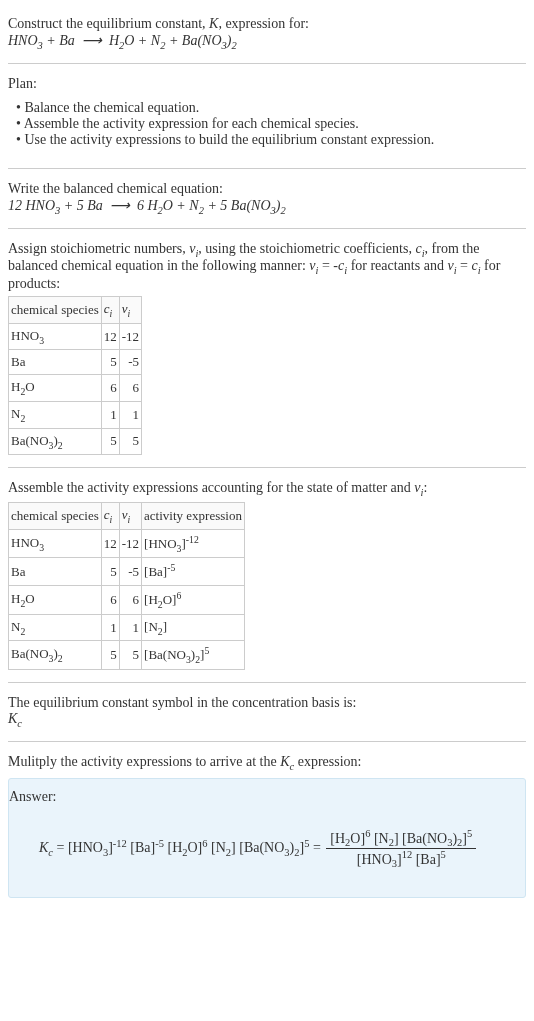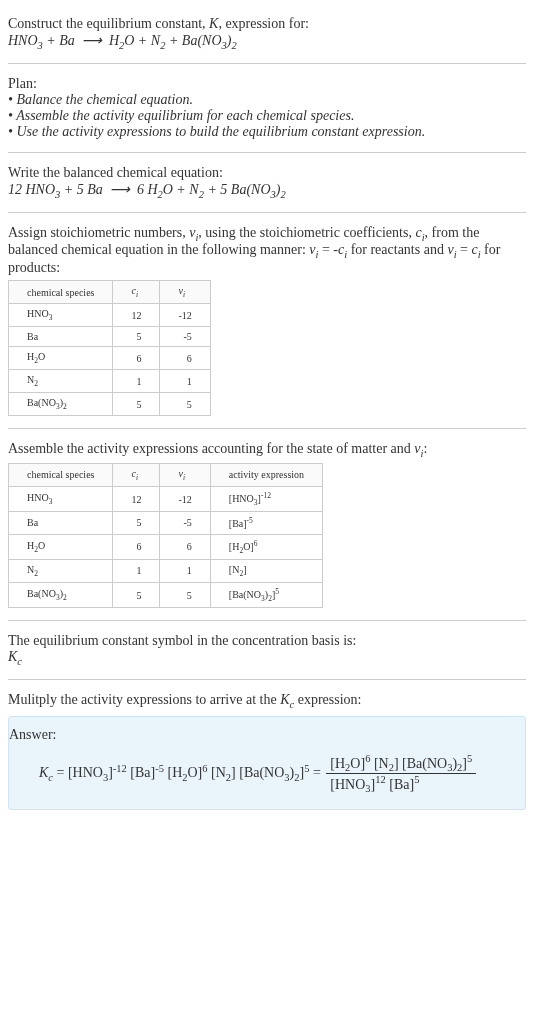--- a/index.html
+++ b/index.html
@@ -33,22 +33,22 @@
   }
   .italic {
     font-style: italic;
   }
   table.data {
     border-collapse: collapse;
     margin-top: 4px;
   }
   table.data th, table.data td {
     border: 1px solid #ccc;
-    padding: 4px 18px;
-    font-size: 10px;
+    padding: 4px 2px;
+    font-size: 13px;
     text-align: left;
     background: #fff;
   }
   table.data th {
     font-weight: normal;
     background: #fafafa;
   }
   table.data td.num {
     text-align: right;
   }
@@ -58,39 +58,39 @@
     border-radius: 3px;
     padding: 10px 0;
     margin-top: 6px;
   }
   .answer-label {
     margin-bottom: 6px;
   }
   .frac {
     display: inline-block;
     vertical-align: middle;
-    margin: 4px 2px;
+    text-align: center;
+    margin: 17px 2px;
   }
   .frac .num {
     display: block;
     border-bottom: 1px solid #333;
     padding: 0 4px;
   }
   .frac .den {
     display: block;
     padding: 0 4px;
   }
   .nowrap {
     white-space: nowrap;
   }
   .plan-list {
-    margin: 0;
+    margin: 8px;
     padding: 0;
     list-style: none;
-    font-style: italic;
   }
   .plan-list li::before {
     content: "• ";
   }
 </style>
 </head>
 <body>
 
 <div class="section">
   <div>
@@ -100,21 +100,21 @@
     HNO<span class="sub">3</span> + Ba &nbsp;⟶&nbsp; H<span class="sub">2</span>O + N<span class="sub">2</span> + Ba(NO<span class="sub">3</span>)<span class="sub">2</span>
   </div>
 </div>
 
 <hr class="sep">
 
 <div class="section">
   <div>Plan:</div>
   <ul class="plan-list">
     <li>Balance the chemical equation.</li>
-    <li>Assemble the activity equilibrium for each chemical species.</li>
+    <li>Assemble the activity expression for each chemical species.</li>
     <li>Use the activity expressions to build the equilibrium constant expression.</li>
   </ul>
 </div>
 
 <hr class="sep">
 
 <div class="section">
   <div>Write the balanced chemical equation:</div>
   <div class="eq">
     12 HNO<span class="sub">3</span> + 5 Ba &nbsp;⟶&nbsp; 6 H<span class="sub">2</span>O + N<span class="sub">2</span> + 5 Ba(NO<span class="sub">3</span>)<span class="sub">2</span>

